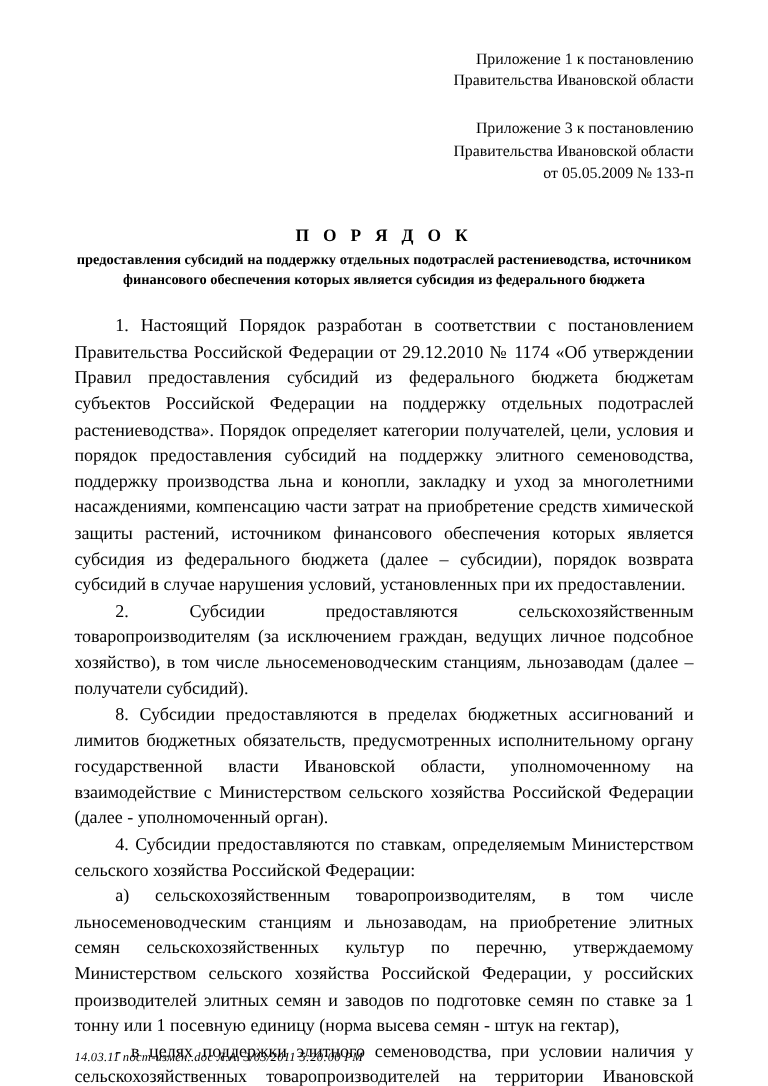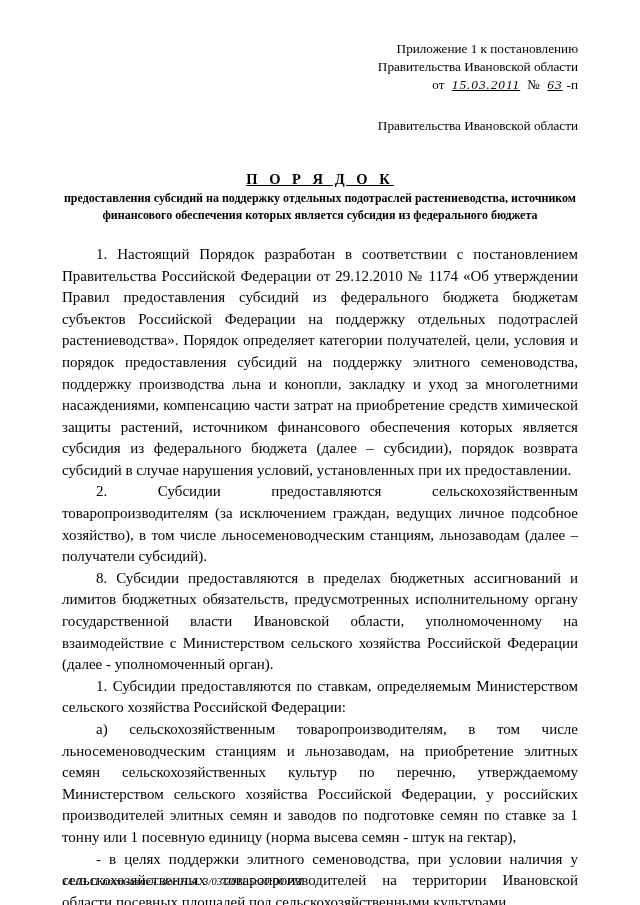--- a/index.html
+++ b/index.html
@@ -44,21 +44,20 @@
     text-decoration: underline;
     letter-spacing: 1px;
     padding: 0 4px;
   }
   .title {
     text-align: center;
     font-weight: bold;
     font-size: 14.5px;
     letter-spacing: 4px;
     margin-top: 36px;
-    text-decoration: underline;
   }
   .subtitle {
     text-align: center;
     font-weight: bold;
     font-size: 12px;
     line-height: 1.42;
     margin-top: 2px;
   }
   .body-text {
     margin-top: 20px;
@@ -82,38 +81,34 @@
   }
 </style>
 </head>
 <body>
 
 <div class="page">
 
   <div class="header-block">
     <div class="line">Приложение 1 к постановлению</div>
     <div class="line">Правительства Ивановской области</div>
-    <div class="line">
-      <span>от</span>
-      <span class="hw-num">15.03.2011</span>
-      <span>№</span>
-      <span class="hw-num">63</span><span>-п</span>
-    </div>
   </div>
 
   <div class="header-block-2">
+    <div class="line">Приложение 3 к постановлению</div>
     <div class="line">Правительства Ивановской области</div>
+    <div class="line">от 05.05.2009 № 133-п</div>
   </div>
 
   <div class="title">П О Р Я Д О К</div>
   <div class="subtitle">предоставления субсидий на поддержку отдельных подотраслей растениеводства, источником финансового обеспечения которых является субсидия из федерального бюджета</div>
 
   <div class="body-text">
     <p class="para">1. Настоящий Порядок разработан в соответствии с постановлением Правительства Российской Федерации от 29.12.2010 № 1174 «Об утверждении Правил предоставления субсидий из федерального бюджета бюджетам субъектов Российской Федерации на поддержку отдельных подотраслей растениеводства». Порядок определяет категории получателей, цели, условия и порядок предоставления субсидий на поддержку элитного семеноводства, поддержку производства льна и конопли, закладку и уход за многолетними насаждениями, компенсацию части затрат на приобретение средств химической защиты растений, источником финансового обеспечения которых является субсидия из федерального бюджета (далее – субсидии), порядок возврата субсидий в случае нарушения условий, установленных при их предоставлении.</p>
     <p class="para">2. Субсидии предоставляются сельскохозяйственным товаропроизводителям (за исключением граждан, ведущих личное подсобное хозяйство), в том числе льносеменоводческим станциям, льнозаводам (далее – получатели субсидий).</p>
     <p class="para">8. Субсидии предоставляются в пределах бюджетных ассигнований и лимитов бюджетных обязательств, предусмотренных исполнительному органу государственной власти Ивановской области, уполномоченному на взаимодействие с Министерством сельского хозяйства Российской Федерации (далее - уполномоченный орган).</p>
-    <p class="para">1. Субсидии предоставляются по ставкам, определяемым Министерством сельского хозяйства Российской Федерации:</p>
+    <p class="para">4. Субсидии предоставляются по ставкам, определяемым Министерством сельского хозяйства Российской Федерации:</p>
     <p class="para">а) сельскохозяйственным товаропроизводителям, в том числе льносеменоводческим станциям и льнозаводам, на приобретение элитных семян сельскохозяйственных культур по перечню, утверждаемому Министерством сельского хозяйства Российской Федерации, у российских производителей элитных семян и заводов по подготовке семян по ставке за 1 тонну или 1 посевную единицу (норма высева семян - штук на гектар),</p>
     <p class="para">- в целях поддержки элитного семеноводства, при условии наличия у сельскохозяйственных товаропроизводителей на территории Ивановской области посевных площадей под сельскохозяйственными культурами,</p>
   </div>
 
   <div class="footer">14.03.11  пост-измен..doc Л.А. 3/03/2011 5:20:00 PM</div>
 </div>
 
 </body></html>

